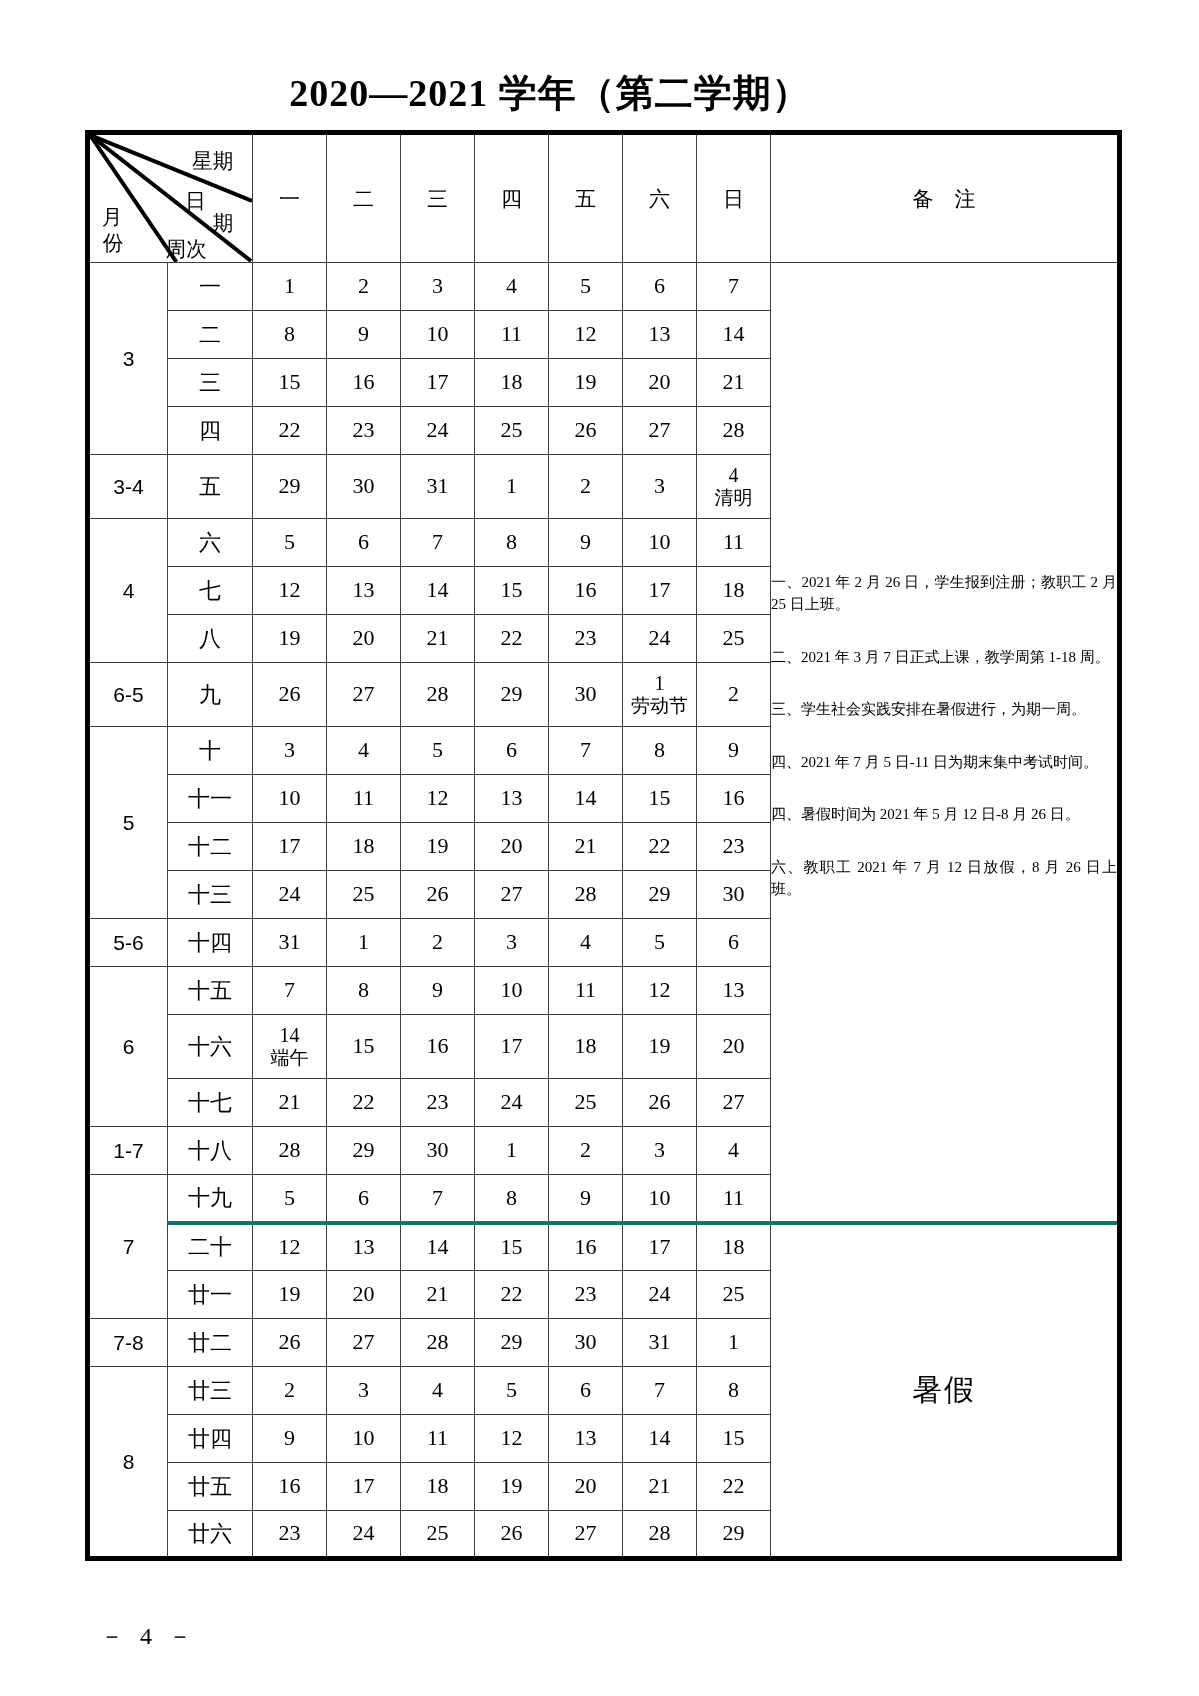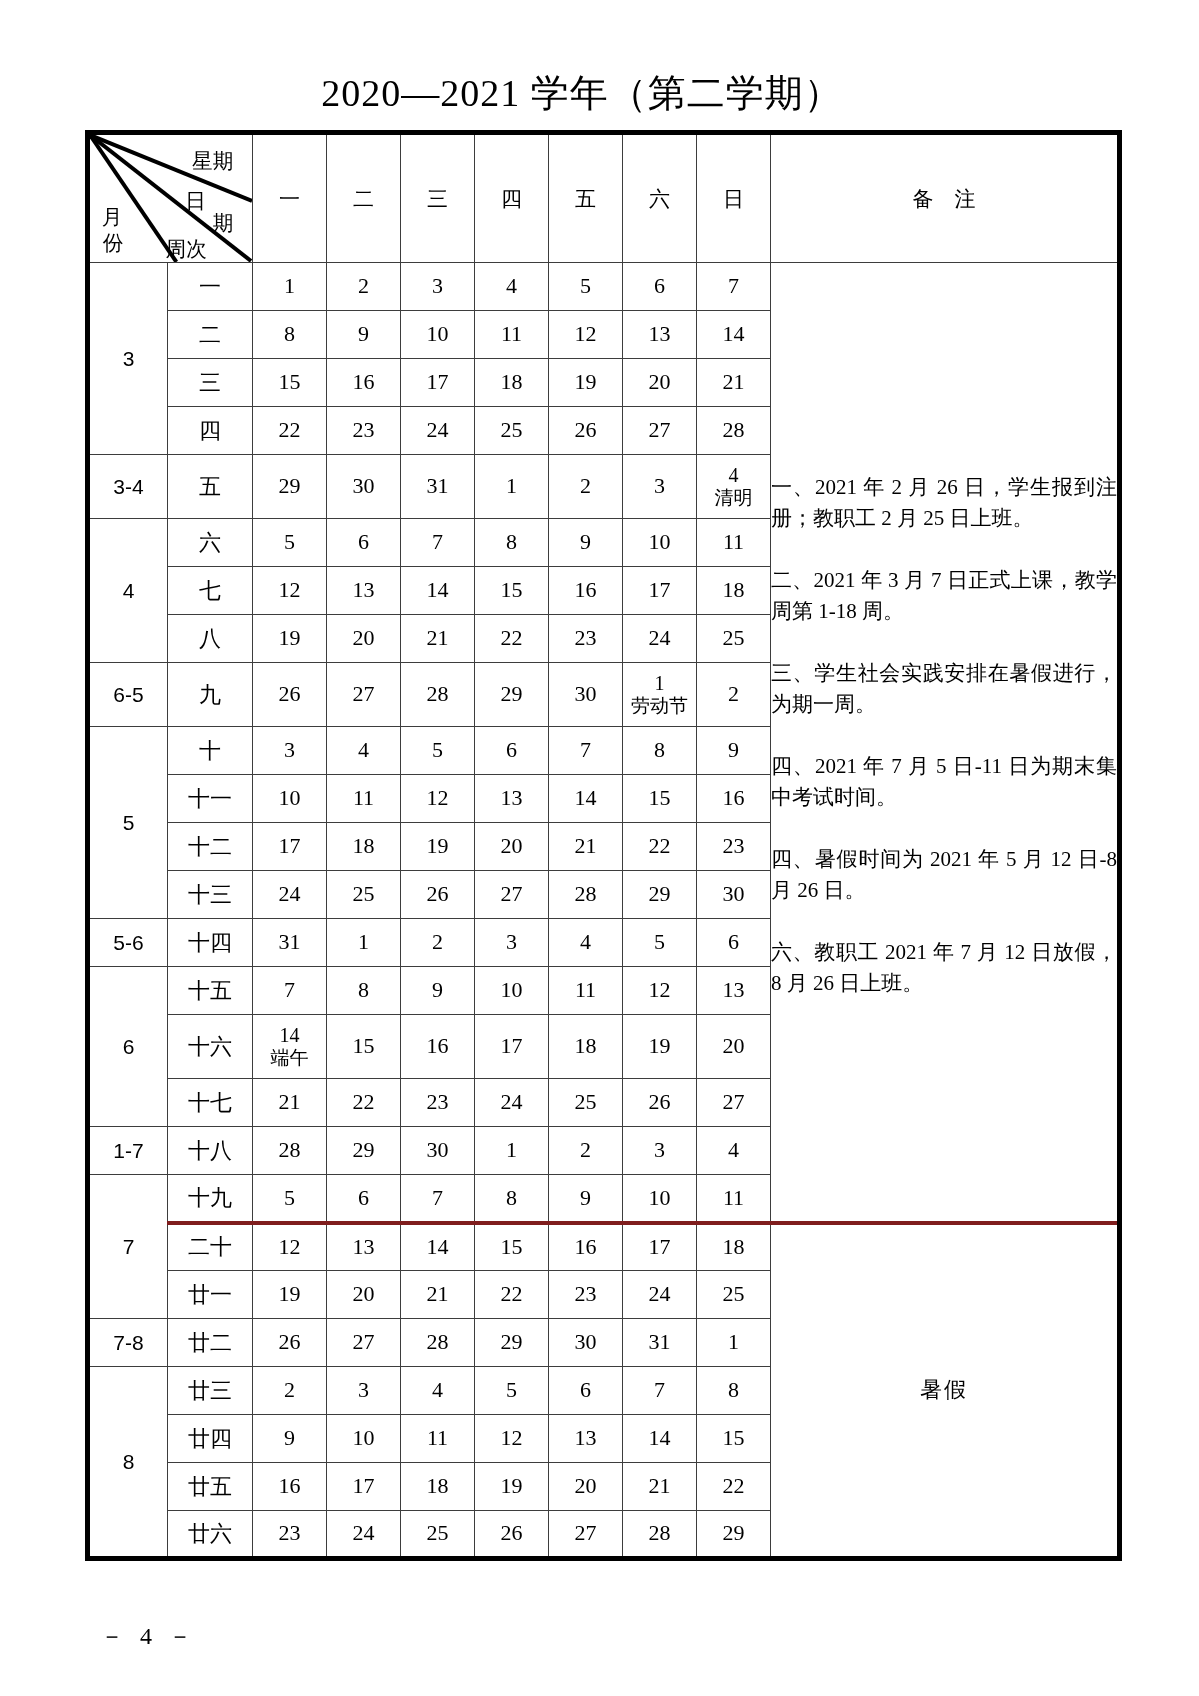--- a/index.html
+++ b/index.html
@@ -5,21 +5,21 @@
   html,body { margin:0; padding:0; }
   body {
     width:1199px; height:1696px;
     background:#ffffff; color:#000;
     font-family:"Liberation Serif","DejaVu Serif",serif;
     position:relative; overflow:hidden;
   }
   .title {
     position:absolute; left:0; top:68px; width:1100px;
     margin:0; text-align:center;
-    font-size:38px; font-weight:normal; letter-spacing:1px;padding-left:32px;
+    font-size:38px; font-weight:bold; letter-spacing:1px;
   }
   table.cal {
     position:absolute; left:85px; top:130px;
     width:1032px; table-layout:fixed;
     border-collapse:collapse;
     border:5px solid #000;
     padding-left:32px;
   }
   table.cal th, table.cal td {
     border:1px solid #3d3d3d;
@@ -34,29 +34,29 @@
   td.month-cell {
     font-family:"Liberation Sans","DejaVu Sans",sans-serif;
     font-weight:bold; font-size:21px;
   }
   td.week-cell { font-size:22px; }
   td.day-cell { font-size:22px; line-height:1.1; }
   .holiday-num { font-size:20px; line-height:1.15; }
   .holiday-name { font-size:19px; line-height:1.15; }
   td.notes-cell {
     text-align:left; vertical-align:middle;
-    padding:12px 16px 12px 18px; font-size:21px;
+    padding:12px 16px 12px 18px; font-size:15px;
   }
   td.notes-cell p { margin:0 0 30px 0; line-height:1.5; text-align:justify; }
   td.notes-cell p:last-child { margin-bottom:12px; }
   td.vacation-cell {
     vertical-align:top; padding-top:78px;
-    font-weight:bold; font-size:22px; letter-spacing:2px;
-  }
-  tr.vac-start > td { border-top:4px solid #7f1d1d;margin-top:23px; }
+    font-weight:bold; font-size:30px; letter-spacing:2px;
+  }
+  tr.vac-start > td { border-top:4px solid #0f766e;margin-top:23px; }
   td.hl-top { border-top:3px solid #000; }
   td.hl-left { border-left:3px solid #000; }
   .pageno {
     position:absolute; left:100px; top:1620px;
     font-size:24px; letter-spacing:5px;
   }
   svg text { font-family:"Liberation Serif","DejaVu Serif",serif; font-size:21px; fill:#000; }
   svg line { stroke:#000; stroke-width:4; }
 </style>
 </head>

